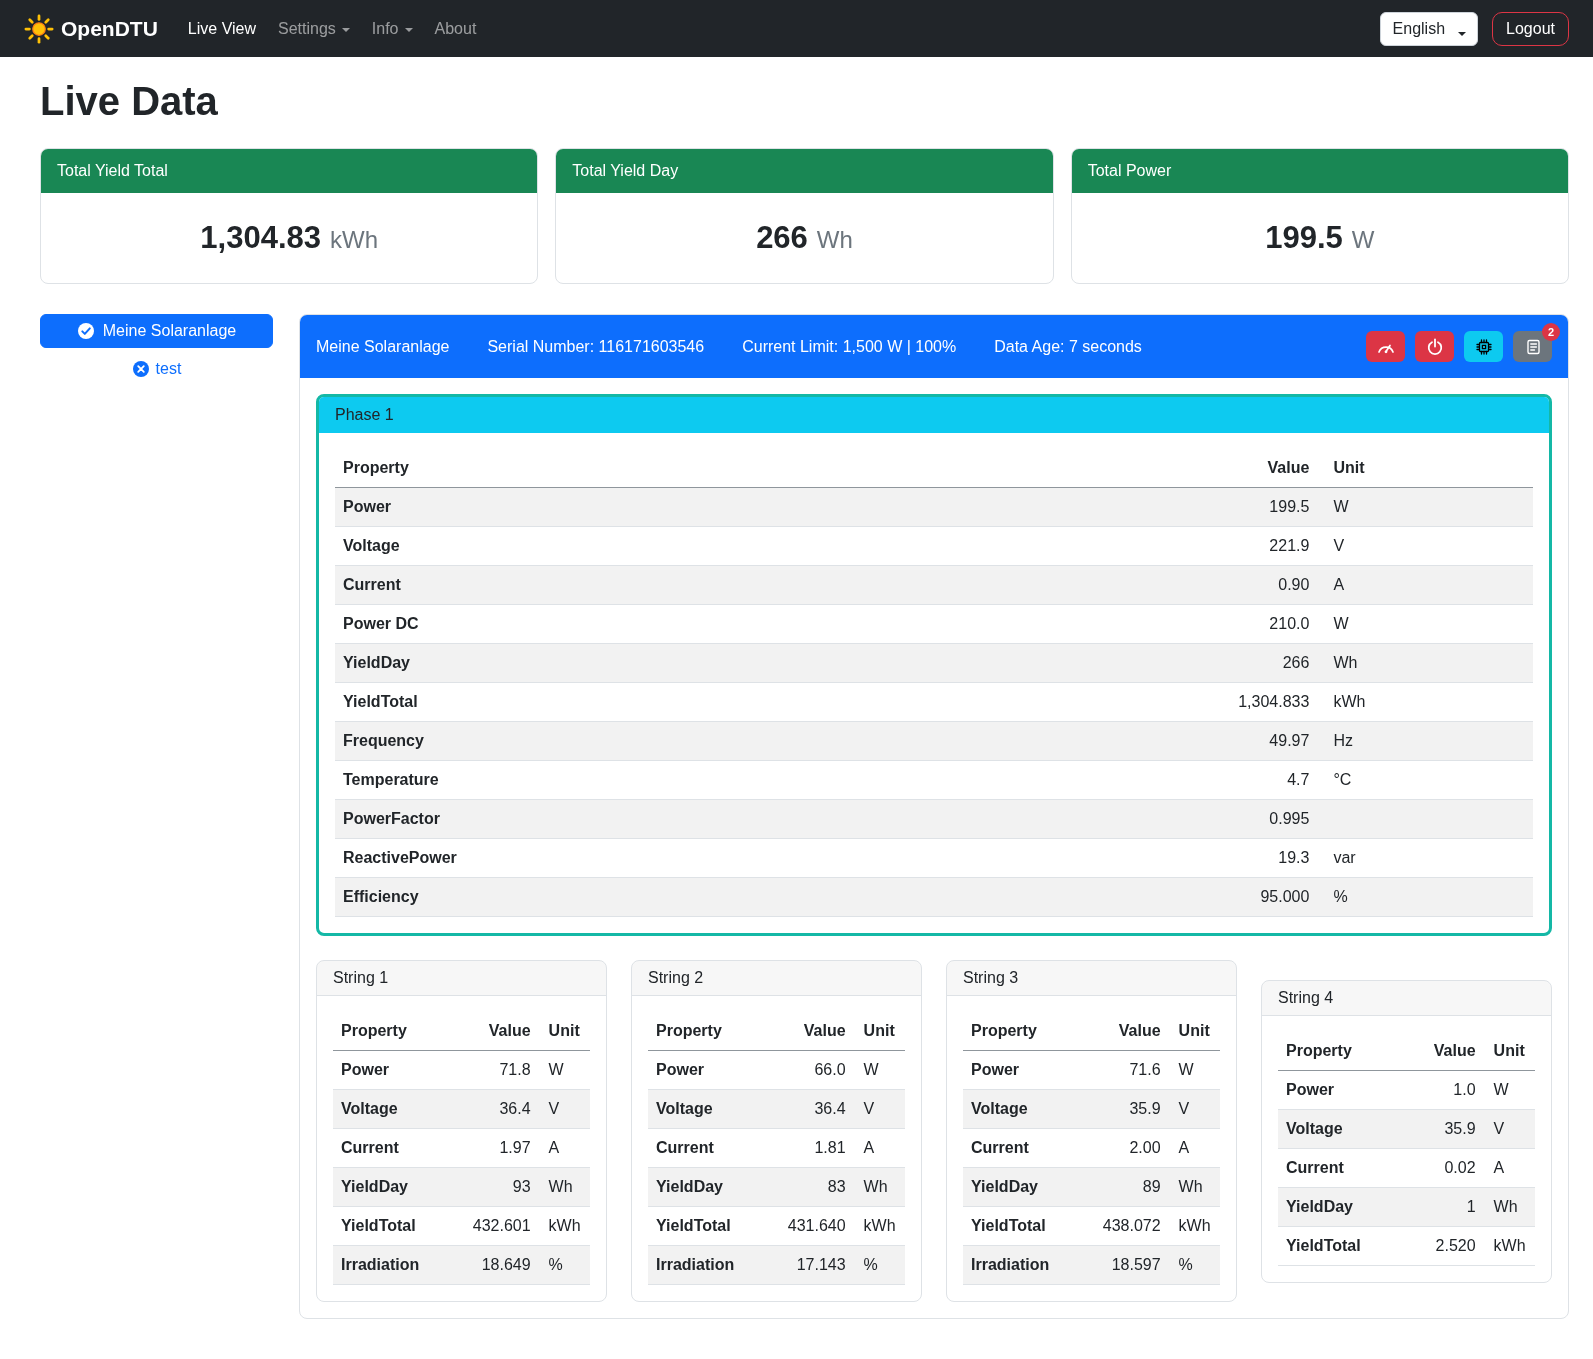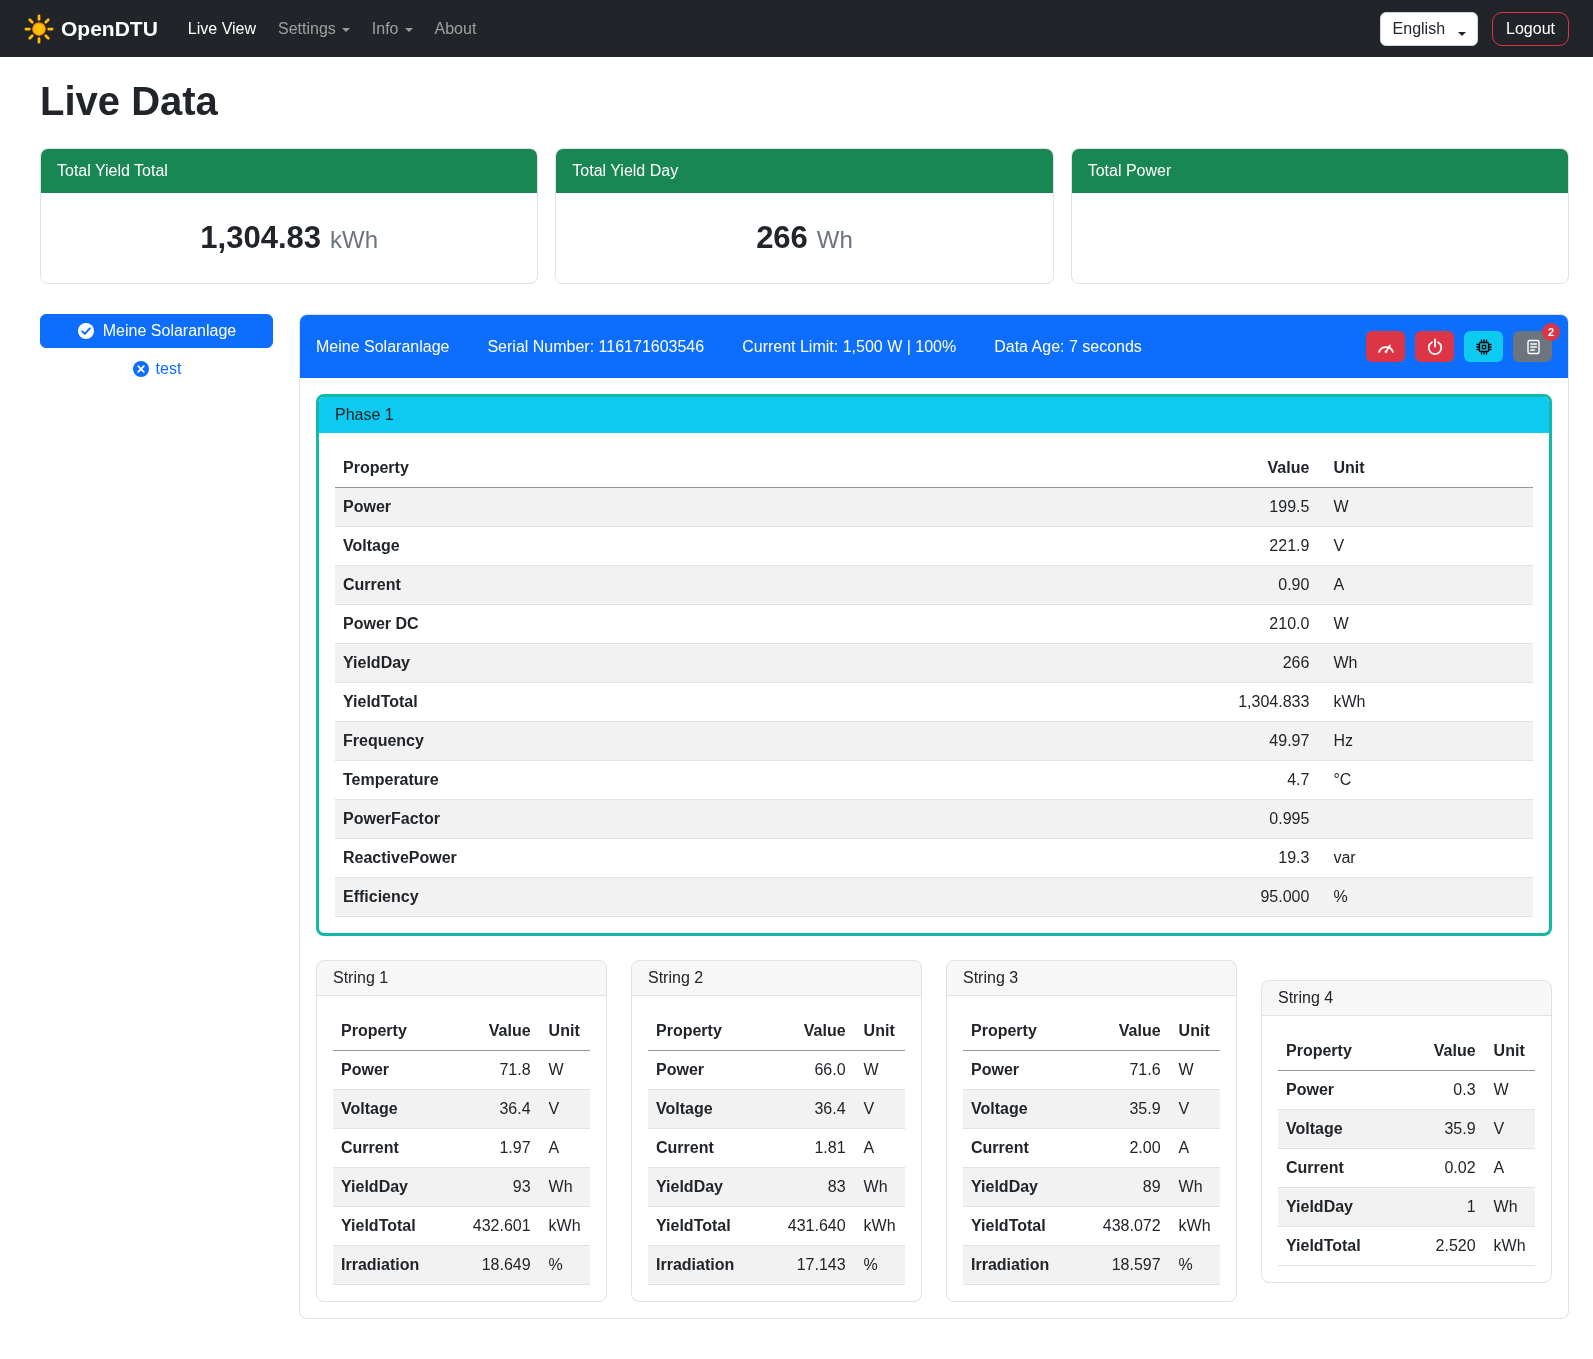--- a/index.html
+++ b/index.html
@@ -158,20 +158,23 @@
       </div>
     </div>
     <div class="summary-card">
       <div class="card-header">Total Yield Day</div>
       <div class="card-body">
         <span class="summary-value">266</span><span class="summary-unit">Wh</span>
       </div>
     </div>
     <div class="summary-card">
       <div class="card-header">Total Power</div>
+      <div class="card-body">
+        <span class="summary-value">199.5</span><span class="summary-unit">W</span>
+      </div>
     </div>
   </div>
 
   <div class="main-row">
 
     <div class="sidebar">
       <button class="inverter-btn">
         <span style="display:flex;">
           <svg width="18" height="18" viewBox="0 0 18 18">
             <circle cx="9" cy="9" r="8" fill="#fff"></circle>
@@ -475,21 +478,21 @@
                 <thead>
                   <tr>
                     <th class="prop">Property</th>
                     <th class="val">Value</th>
                     <th class="unit">Unit</th>
                   </tr>
                 </thead>
                 <tbody>
                     <tr>
                       <td class="prop">Power</td>
-                      <td class="val">0.3</td>
+                      <td class="val">1.0</td>
                       <td class="unit">W</td>
                     </tr>
                     <tr>
                       <td class="prop">Voltage</td>
                       <td class="val">35.9</td>
                       <td class="unit">V</td>
                     </tr>
                     <tr>
                       <td class="prop">Current</td>
                       <td class="val">0.02</td>

